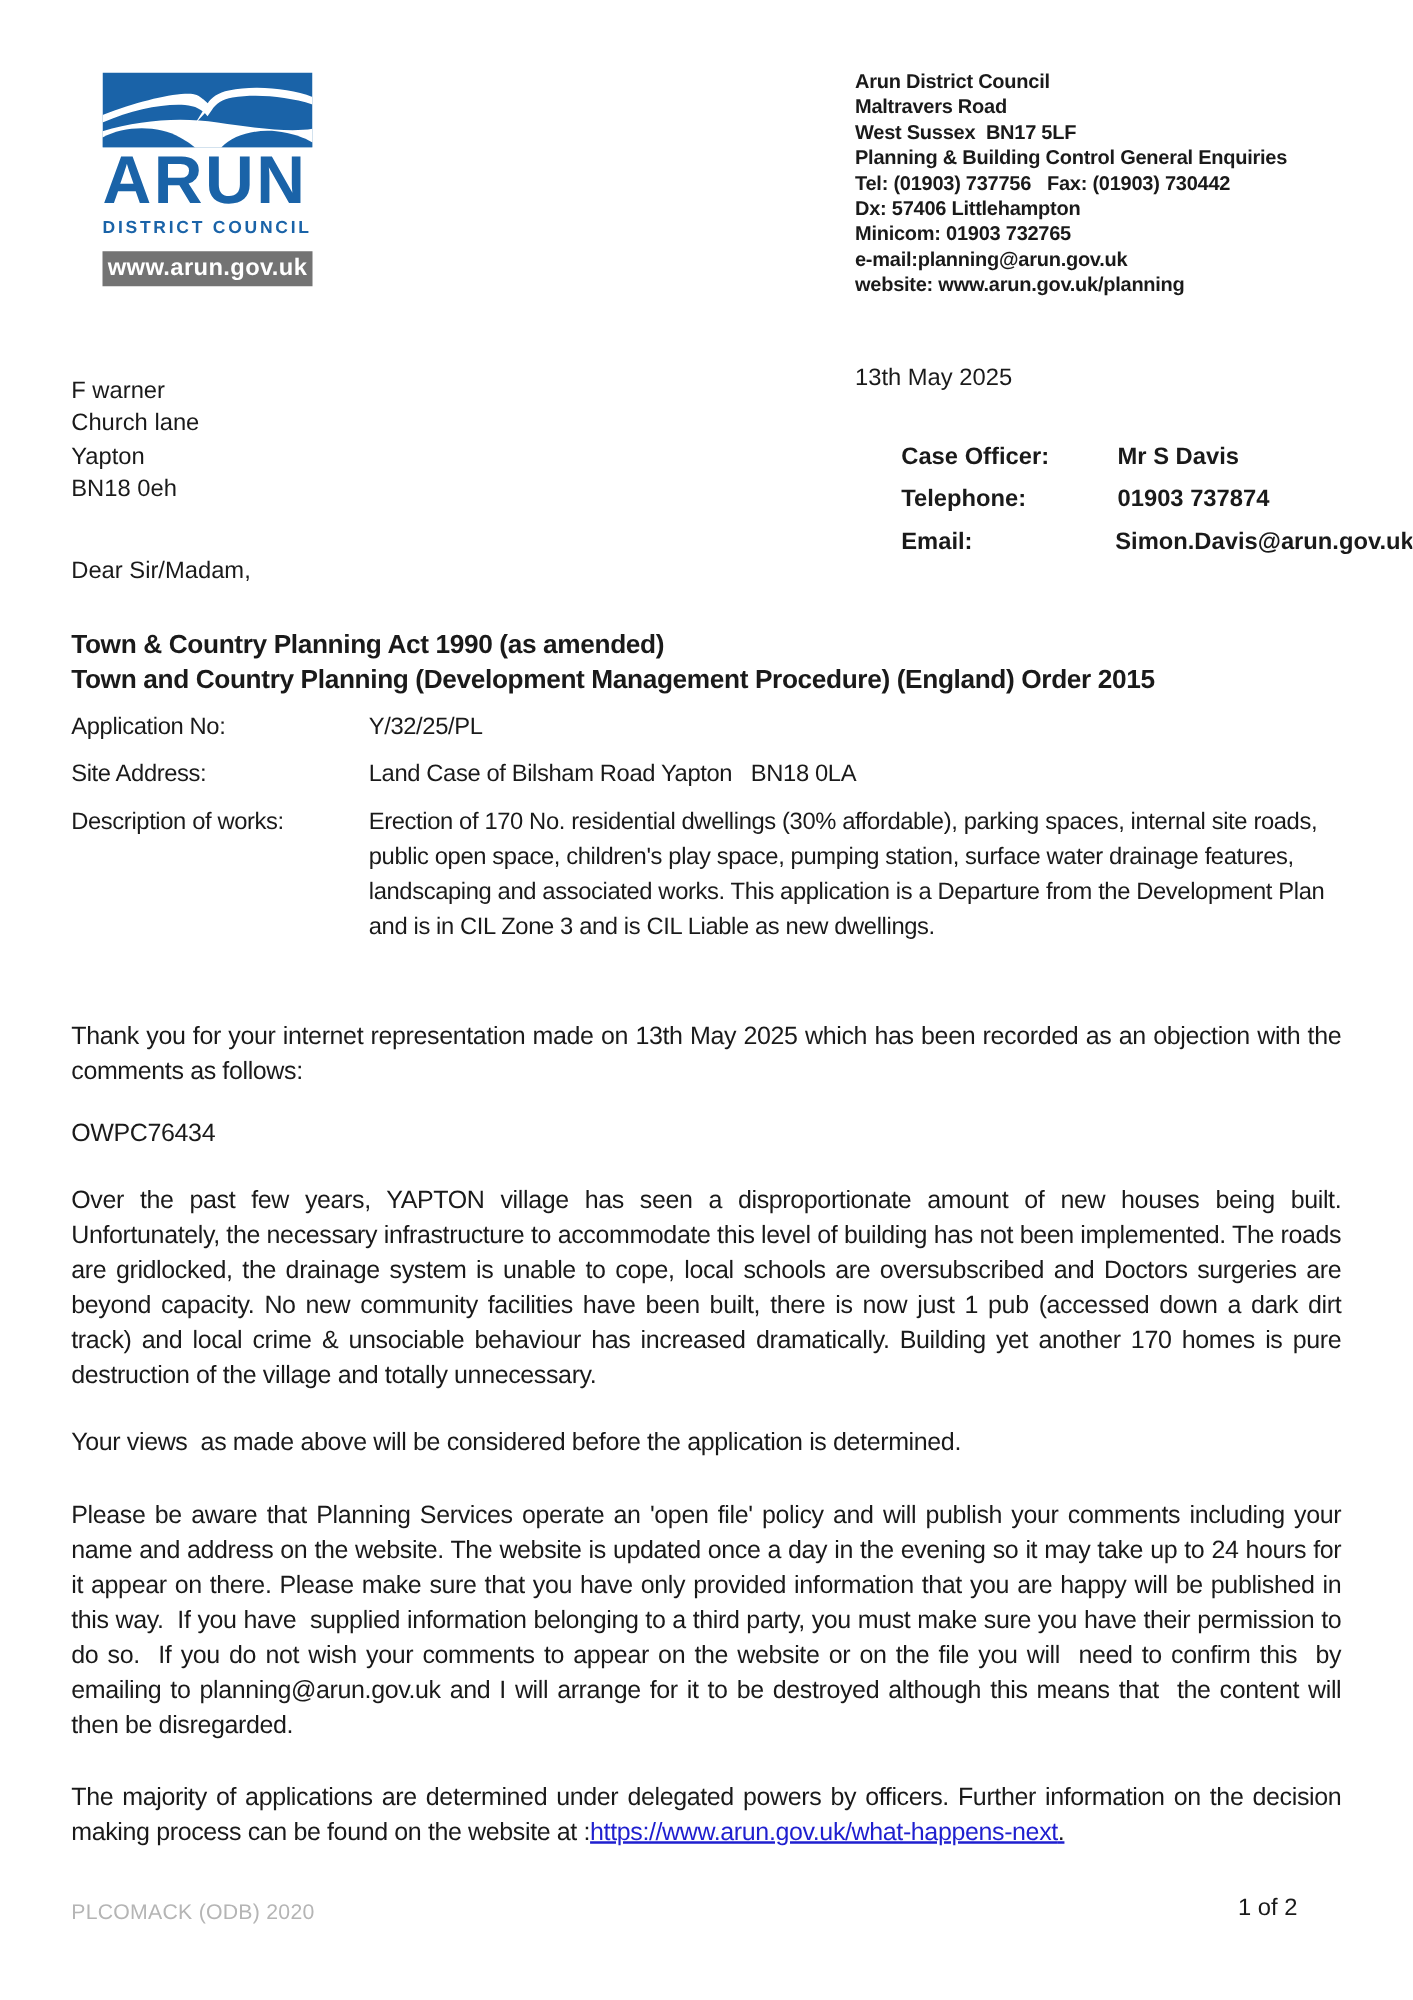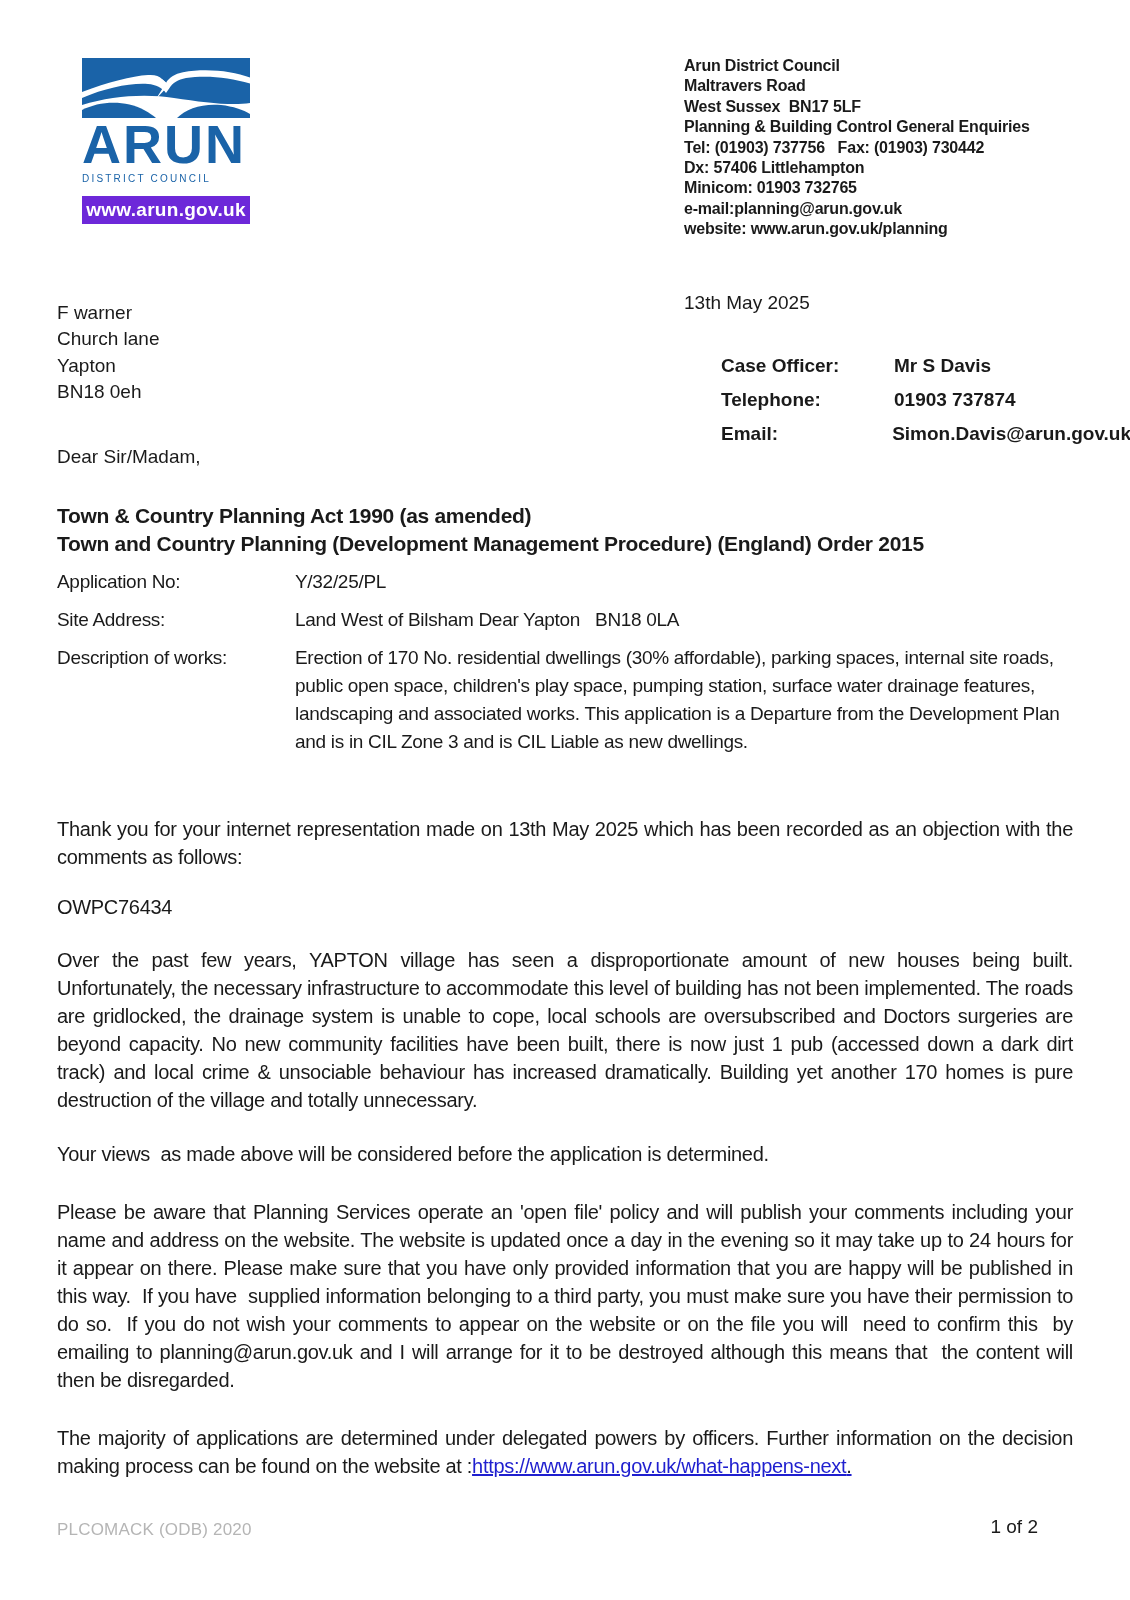--- a/index.html
+++ b/index.html
@@ -6,22 +6,22 @@
   body{width:1130px;height:1600px;font-family:"Liberation Sans",sans-serif;color:#1a1a1a;}
   .page{position:relative;width:1130px;height:1600px;background:#fff;overflow:hidden;}
   .abs{position:absolute;}
   .pre{white-space:pre-wrap;}
   .just{text-align:justify;}
 
   
   .logo{left:82px;top:58px;width:168px;}
   .logo-graphic{display:block;width:168px;height:60px;}
   .logo-word{margin-top:2px;font-size:54px;line-height:48px;font-weight:bold;color:#1a63a8;letter-spacing:2px;white-space:nowrap;}
-  .logo-sub{margin-top:5px;font-size:10px;font-weight:normal;color:#1a63a8;letter-spacing:2.2px;white-space:nowrap;}
-  .logo-bar{margin-top:12px;width:168px;height:28px;background:#6d28d9;color:#fff;font-size:19px;font-weight:bold;text-align:center;line-height:28px;letter-spacing:0.3px;}
+  .logo-sub{margin-top:5px;font-size:14px;font-weight:bold;color:#1a63a8;letter-spacing:2.2px;white-space:nowrap;}
+  .logo-bar{margin-top:12px;width:168px;height:28px;background:#737373;color:#fff;font-size:19px;font-weight:bold;text-align:center;line-height:28px;letter-spacing:0.3px;}
 
   
   .sender{left:684px;top:56px;width:410px;font-size:16px;font-weight:bold;line-height:20.4px;letter-spacing:-0.2px;}
   .date{left:684px;top:292px;font-size:19px;}
 
   
   .recipient{left:57px;top:300px;font-size:19px;line-height:26.3px;}
   .salutation{left:57px;top:446px;font-size:19px;}
 
   
@@ -119,21 +119,21 @@
     <div>Town and Country Planning (Development Management Procedure) (England) Order 2015</div>
   </div>
 
   <div class="abs apptable">
     <div class="app-row">
       <div class="app-label">Application No:</div>
       <div class="app-value">Y/32/25/PL</div>
     </div>
     <div class="app-row">
       <div class="app-label">Site Address:</div>
-      <div class="app-value pre">Land West of Bilsham Dear Yapton   BN18 0LA</div>
+      <div class="app-value pre">Land Case of Bilsham Road Yapton   BN18 0LA</div>
     </div>
     <div class="app-row">
       <div class="app-label">Description of works:</div>
       <div class="app-value">Erection of 170 No. residential dwellings (30% affordable), parking spaces, internal site roads, public open space, children's play space, pumping station, surface water drainage features, landscaping and associated works. This application is a Departure from the Development Plan and is in CIL Zone 3 and is CIL Liable as new dwellings.</div>
     </div>
   </div>
 
   <div class="abs body-p p-ack just">Thank you for your internet representation made on 13th May 2025 which has been recorded as an objection with the comments as follows:</div>
   <div class="abs body-p p-ref">OWPC76434</div>
   <div class="abs body-p p-objection just">Over the past few years, YAPTON village has seen a disproportionate amount of new houses being built. Unfortunately, the necessary infrastructure to accommodate this level of building has not been implemented. The roads are gridlocked, the drainage system is unable to cope, local schools are oversubscribed and Doctors surgeries are beyond capacity. No new community facilities have been built, there is now just 1 pub (accessed down a dark dirt track) and local crime &amp; unsociable behaviour has increased dramatically. Building yet another 170 homes is pure destruction of the village and totally unnecessary.</div>

